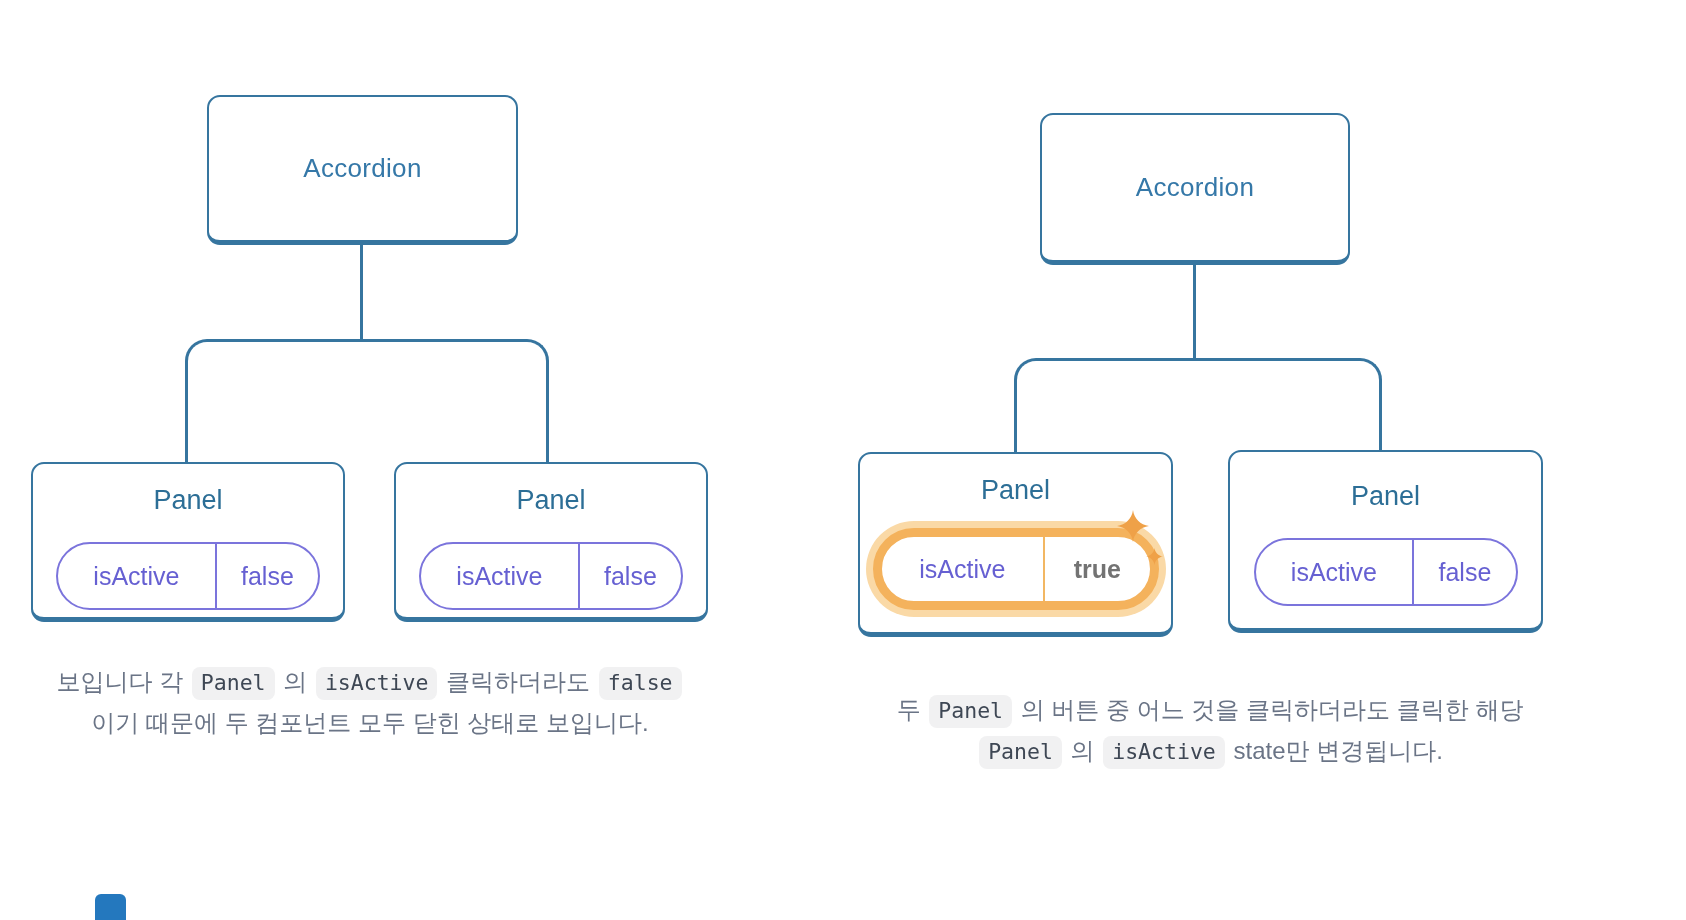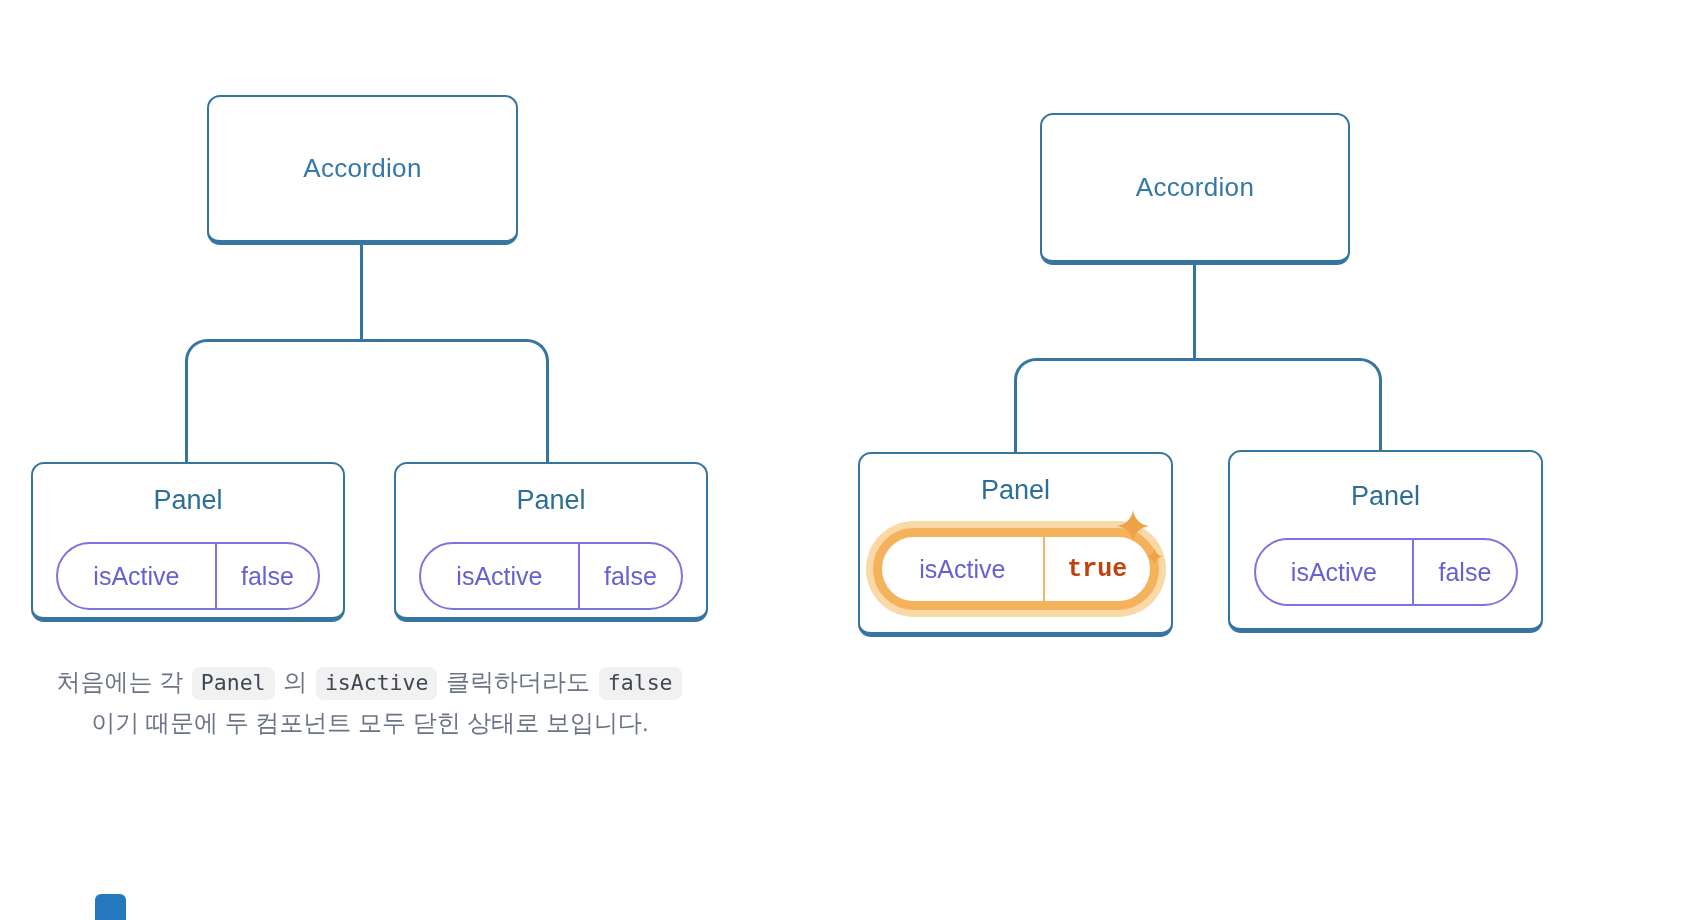--- a/index.html
+++ b/index.html
@@ -93,22 +93,21 @@
     margin-top: 20px;
     width: 286px;
     height: 82px;
     border: 9px solid #F4B25C;
     border-radius: 48px;
     box-shadow: 0 0 0 7px #FAD9A6;
   }
   .pill.hl .pill-val {
     border-left: 2px solid #F2B763;
     font-weight: bold;
-    color: #c2410c;
-    font-family: Liberation Mono, monospace;
+    color: #737373;
   }
 
   
   .sparkle { position: absolute; }
   .sparkle svg { display: block; }
 
   
   .caption {
     position: absolute;
     margin: 0;
@@ -160,21 +159,21 @@
   </div>
 
   <div class="panel" style="left:394px; top:462px; width:314px; height:160px;">
     <div class="panel-title">Panel</div>
     <div class="pill">
       <div class="pill-key">isActive</div>
       <div class="pill-val">false</div>
     </div>
   </div>
 
-  <p class="caption" style="left:48px; top:662px; width:644px;"><span>처음에는 각 </span><code class="chip">Panel</code><span> 의 </span><code class="chip">isActive</code><span> 클릭하더라도 </span><code class="chip">false</code><span> 이기 때문에 두 컴포넌트 모두 닫힌 상태로 보입니다.</span></p>
+  <p class="caption" style="left:48px; top:662px; width:644px;"><span>보입니다 각 </span><code class="chip">Panel</code><span> 의 </span><code class="chip">isActive</code><span> 클릭하더라도 </span><code class="chip">false</code><span> 이기 때문에 두 컴포넌트 모두 닫힌 상태로 보입니다.</span></p>
 
   <div class="node-box" style="left:1040px; top:113px; width:310px; height:152px;">
     <span class="node-label">Accordion</span>
   </div>
 
   <div class="stem" style="left:1193px; top:265px; height:95px;"></div>
   <div class="bracket" style="left:1014px; top:358px; width:368px; height:94px;"></div>
 
   <div class="panel" style="left:858px; top:452px; width:315px; height:185px;">
     <div class="panel-title">Panel</div>
@@ -195,16 +194,17 @@
   </div>
 
   <div class="panel" style="left:1228px; top:450px; width:315px; height:183px;">
     <div class="panel-title" style="margin-top:26px;">Panel</div>
     <div class="pill">
       <div class="pill-key">isActive</div>
       <div class="pill-val">false</div>
     </div>
   </div>
 
+  <p class="caption" style="left:872px; top:690px; width:676px;"><span>두 </span><code class="chip">Panel</code><span> 의 버튼 중 어느 것을 클릭하더라도 클릭한 해당 </span><code class="chip">Panel</code><span> 의 </span><code class="chip">isActive</code><span> state만 변경됩니다.</span></p>
 
   <div class="bottom-partial"></div>
 
 </div>
 
 </body></html>

